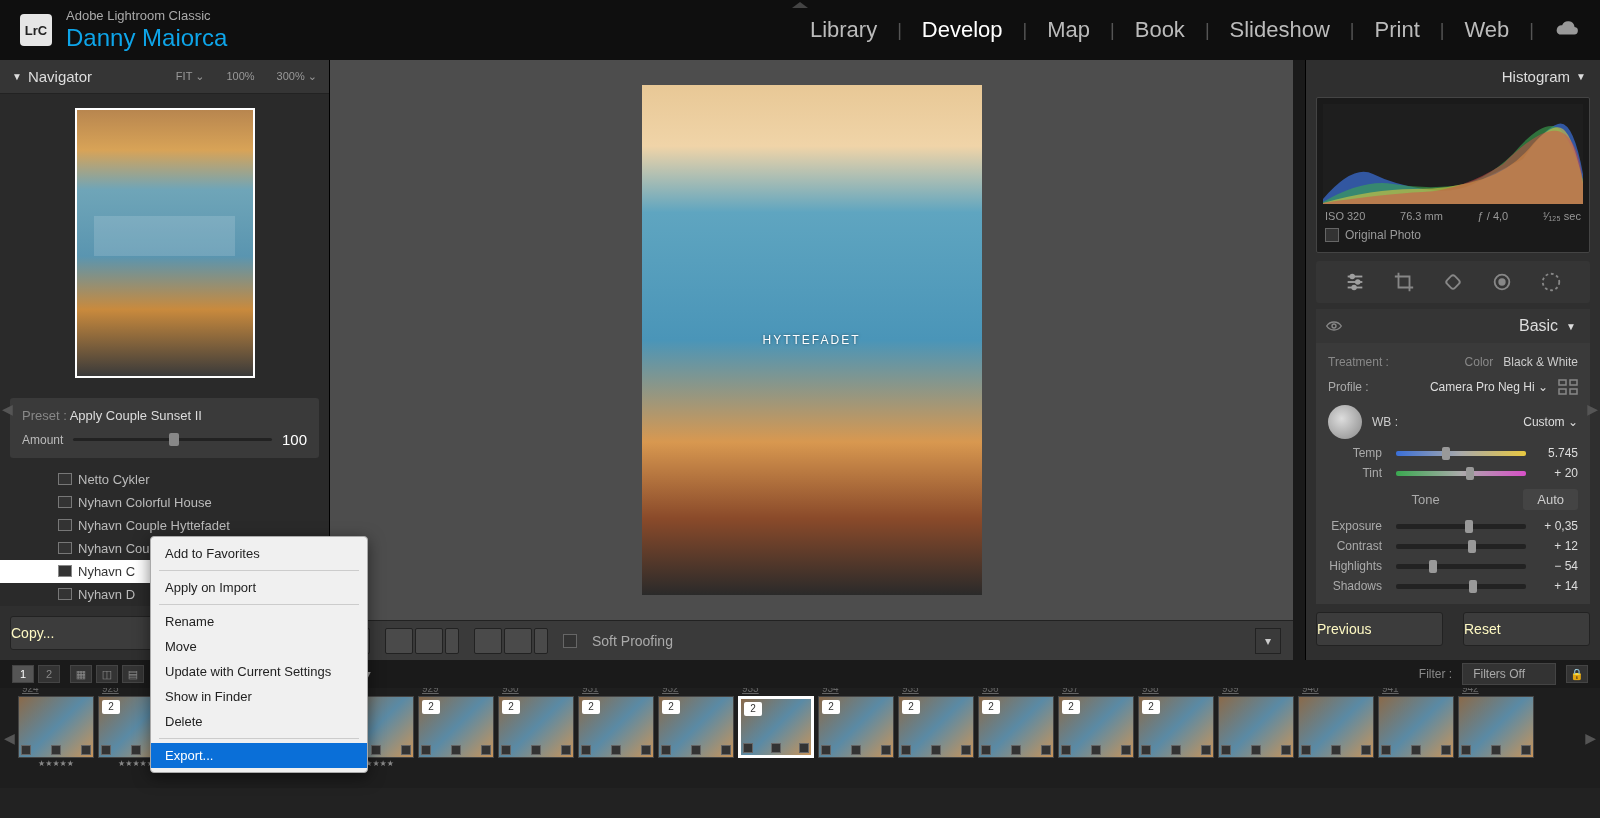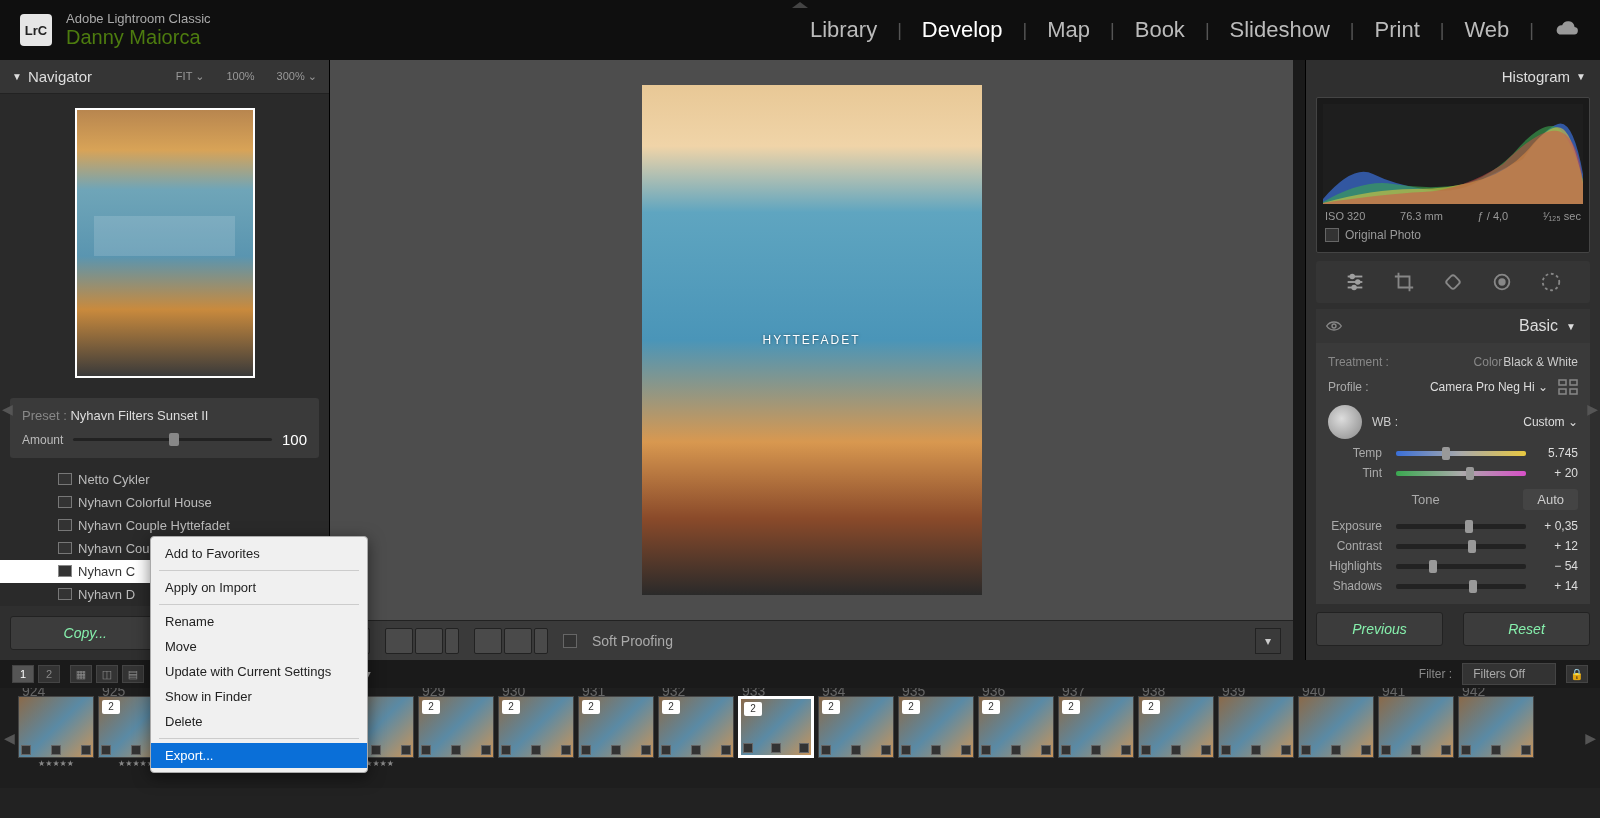--- a/index.html
+++ b/index.html
@@ -1,20 +1,20 @@
 <!DOCTYPE html>
 <html><head>
 <meta charset="utf-8">
 <style>
 * { margin:0; padding:0; box-sizing:border-box; font-family:-apple-system,Helvetica,Arial,sans-serif; user-select:none; }
 body { background:#1a1a1a; width:1600px; height:818px; overflow:hidden; color:#ccc; font-size:12px; }
 .topbar { height:60px; background:#0f0f0f; display:flex; align-items:center; padding:0 20px; position:relative; }
 .logo { width:32px; height:32px; background:#e6e6e6; border-radius:4px; display:flex; align-items:center; justify-content:center; color:#222; font-weight:bold; font-size:13px; margin-right:14px;}
 .app-title { font-size:13px; color:#aaa; line-height:1.2;}
-.app-user { font-size:20px; color:#4d7c0f; }
+.app-user { font-size:24px; color:#0ea5e9; }
 .modules { margin-left:auto; display:flex; gap:20px; align-items:center; font-size:22px; color:#bbb; }
 .modules span { cursor:pointer; }
 .modules .sep { color:#555; font-size:18px; }
 .modules .active { color:#fff; }
 .cloud-icon svg { width:26px; height:18px; fill:#999; }
 .handle-top{position:absolute;top:2px;left:50%;transform:translateX(-50%);width:0;height:0;border-left:8px solid transparent;border-right:8px solid transparent;border-bottom:6px solid #444;}
 .main { display:flex; height:600px; }
 .left-col { width:330px; background:#2a2a2a; display:flex; flex-direction:column; border-right:1px solid #000;}
 .panel-hdr { background:#353535; padding:8px 12px; display:flex; align-items:center; font-size:15px; color:#ddd; border-bottom:1px solid #222;}
 .panel-hdr .tri { margin-right:6px; font-size:10px; }
@@ -28,21 +28,21 @@
 .amount-row{display:flex;align-items:center;margin-top:8px;gap:10px;font-size:12px;}
 .slider-bar{flex:1;height:3px;background:#222;position:relative;border-radius:2px;}
 .slider-bar .knob{position:absolute;top:-5px;width:10px;height:13px;background:#888;border-radius:2px;}
 .amount-val{color:#fff;font-size:15px;}
 .preset-list{flex:1;overflow:hidden;margin-top:4px;}
 .preset-item{padding:4px 12px 4px 78px;color:#bbb;font-size:13px;position:relative;cursor:pointer;}
 .preset-item.sel{background:#fff;color:#333;}
 .preset-item::before{content:"";position:absolute;left:58px;top:5px;width:12px;height:10px;border:1px solid #777;background:#333;}
 .preset-item.sel::before{border-color:#888;}
 .bottom-btns{display:flex;gap:8px;padding:10px;background:#2f2f2f;}
-.btn{flex:1;background:#3c3c3c;color:#86efac;text-align:center;padding:8px 0;border-radius:3px;border:1px solid #222;font-size:14px;cursor:pointer;font-style:italic;}
+.btn{flex:1;background:#3c3c3c;color:#fef9c3;text-align:left;padding:8px 0;border-radius:3px;border:1px solid #222;font-size:14px;cursor:pointer;}
 .center-col{flex:1;background:#5a5a5a;display:flex;flex-direction:column;border-radius:27px;}
 .canvas{flex:1;background:#4d4d4d;display:flex;align-items:center;justify-content:center;padding:20px;}
 .photo{width:340px;height:510px;background:linear-gradient(180deg,#e8c896 0%,#f0d4a8 12%,#5fa5c0 25%,#4a95b8 50%,#d89850 70%,#8a4a2a 85%,#2a2a2a 100%);position:relative;overflow:hidden;}
 .photo .building-text{position:absolute;top:50%;left:50%;transform:translate(-50%,-50%);color:#fff;font-size:12px;letter-spacing:2px;font-weight:300;text-shadow:0 0 3px rgba(0,0,0,0.5);}
 .center-toolbar{height:40px;background:#3a3a3a;display:flex;align-items:center;padding:0 12px;gap:15px;border-top:1px solid #222;}
 .tool-group{display:flex;gap:2px;}
 .tool-btn{width:28px;height:26px;background:#4a4a4a;border:1px solid #222;border-radius:2px;position:relative;}
 .checkbox{width:14px;height:14px;border:1px solid #666;background:#333;}
 .soft-label{color:#aaa;font-size:14px;}
 .dropdown-caret{margin-left:auto;width:26px;height:26px;background:#3a3a3a;border:1px solid #222;display:flex;align-items:center;justify-content:center;}
@@ -61,21 +61,21 @@
 .prow .plabel{width:62px;text-align:right;padding-right:8px;}
 .prow .pbar{flex:1;height:5px;position:relative;border-radius:2px;margin:0 6px;}
 .prow .pknob{position:absolute;top:-4px;width:8px;height:13px;background:#999;border-radius:2px;}
 .prow .pval{width:46px;text-align:right;color:#ddd;}
 .temp-bar{background:linear-gradient(90deg,#3a6fd8,#aaa,#e8c840);}
 .tint-bar{background:linear-gradient(90deg,#3aa850,#aaa,#d850c8);}
 .gray-bar{background:#222;}
 .section-label{text-align:center;color:#aaa;padding:6px 0;font-size:13px;}
 .treat-row{display:flex;align-items:center;padding:4px 0;}
 .treat-row span:first-child{color:#888;}
-.treat-opts{margin-left:auto;display:flex;gap:1px;}
+.treat-opts{margin-left:auto;display:flex;gap:10px;}
 .treat-opts .act{color:#fff;}
 .profile-row{display:flex;align-items:center;padding:6px 0;color:#aaa;}
 .profile-row .pname{margin-left:auto;color:#ddd;}
 .grid-ico{margin-left:10px;width:20px;height:16px;}
 .dropper{width:34px;height:34px;background:radial-gradient(circle at 40% 40%,#ddd,#888);border-radius:50%;margin-right:10px;}
 .wb-row{display:flex;align-items:center;padding:4px 0;}
 .auto-btn{margin-left:auto;background:#444;padding:3px 14px;border-radius:3px;color:#ccc;font-size:13px;}
 .prev-reset{display:flex;gap:20px;padding:8px 10px;background:#2f2f2f;}
 .context-menu{position:absolute;left:150px;top:536px;width:218px;background:#f0f0f0;border:1px solid #aaa;border-radius:4px;box-shadow:0 4px 16px rgba(0,0,0,0.5);padding:4px 0;z-index:100;}
 .ctx-item{padding:5px 14px;color:#222;font-size:13px;cursor:pointer;}
@@ -85,21 +85,21 @@
 .filter-bar{height:28px;background:#1a1a1a;display:flex;align-items:center;padding:0 12px;gap:10px;}
 .view-sel{display:flex;gap:4px;}
 .vbtn{width:22px;height:18px;background:#333;border:1px solid #444;display:flex;align-items:center;justify-content:center;color:#888;font-size:11px;}
 .vbtn.act{background:#555;color:#fff;}
 .filmstrip-info{color:#999;font-size:12px;}
 .filmstrip-info .fn{color:#fff;}
 .filter-label{margin-left:auto;color:#888;}
 .filter-sel{background:#333;padding:3px 30px 3px 10px;border:1px solid #444;color:#aaa;font-size:12px;}
 .filmstrip{height:100px;display:flex;gap:4px;padding:8px 18px;overflow:hidden;background:#1e1e1e;position:relative;}
 .film-item{width:76px;flex-shrink:0;position:relative;}
-.film-num{color:#666;font-size:14px;position:absolute;top:-13px;left:4px;text-decoration:underline;}
+.film-num{color:#666;font-size:10px;position:absolute;top:-13px;left:4px;text-decoration:underline;}
 .film-thumb{width:76px;height:62px;background:linear-gradient(135deg,#8a6a4a,#5a8aa5,#c8945a);border:1px solid #444;position:relative;}
 .film-thumb.sel{border:3px solid #fff;}
 .film-badge{position:absolute;top:3px;left:3px;width:18px;height:14px;background:#fff;color:#333;font-size:10px;text-align:center;border-radius:2px;line-height:14px;}
 .film-meta{position:absolute;bottom:2px;left:2px;right:2px;display:flex;justify-content:space-between;}
 .film-meta i{width:10px;height:10px;background:#333;border:1px solid #666;}
 .film-stars{color:#888;font-size:8px;text-align:center;margin-top:1px;}
 .edge-arrow{position:absolute;top:50%;transform:translateY(-50%);color:#555;font-size:14px;}
 </style>
 </head>
 <body>
@@ -142,21 +142,21 @@
         <span><span>FIT</span> ⌄</span>
         <span>100%</span>
         <span><span>300%</span> ⌄</span>
       </div>
     </div>
     <div class="nav-thumb">
       <div class="nav-img"></div>
     </div>
     <div class="preset-box">
       <span class="label">Preset :</span>
-      <span class="val">Nyhavn Filters Sunset II</span>
+      <span class="val">Apply Couple Sunset II</span>
       <div class="amount-row">
         <span>Amount</span>
         <div class="slider-bar">
             <div class="knob" style="left:48%"></div>
           </div>
         <span class="amount-val">100</span>
       </div>
     </div>
     <div class="preset-list">
       <div class="preset-item">Netto Cykler</div>

